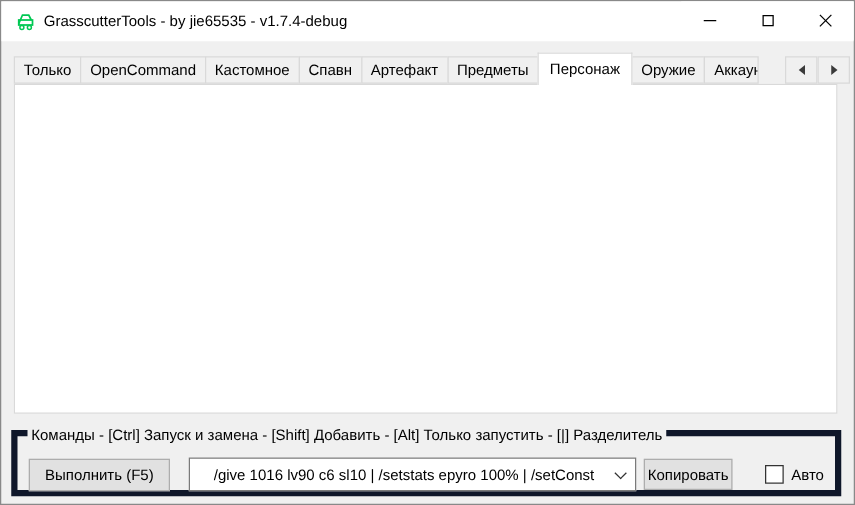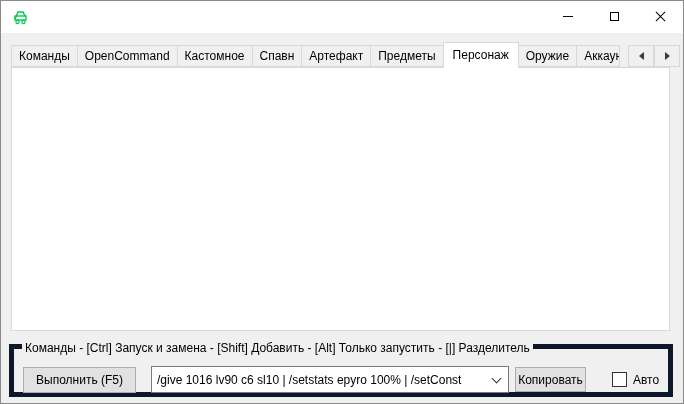--- a/index.html
+++ b/index.html
@@ -50,21 +50,21 @@
   
   .lbl { position:absolute; font-size:12px; line-height:15px; white-space:nowrap; }
   .note { color:#888; }
   .btn {
     position:absolute; background:#e1e1e1; border:1px solid #adadad;
     display:flex; align-items:center; justify-content:center; font-size:12px; white-space:nowrap;
   }
   .btn-big { font-size:15px; }
   .combo {
     position:absolute; background:#e7e7e9; border:1px solid #7a7a7a;
-    display:flex; align-items:center; padding-left:5px; font-size:12px;
+    display:flex; align-items:center; padding-left:19px; font-size:12px;
   }
   .combo.editable { background:#fff; }
   .combo-text { flex:1; overflow:hidden; white-space:nowrap; }
   .chev { width:7px; height:7px; border-right:1px solid #333; border-bottom:1px solid #333; transform:rotate(45deg); margin:-3px 8px 0 4px; flex:none; }
   .spin { position:absolute; background:#fff; border:1px solid #7a7a7a; display:flex; align-items:stretch; }
   .spin-text { flex:1; padding:2px 0 0 5px; overflow:hidden; white-space:nowrap; }
   .spin-btns { width:17px; display:flex; flex-direction:column; flex:none; padding:1px; gap:1px; }
   .spin-btn { flex:1; background:#f0f0f0; border:1px solid #aeaeae; display:flex; align-items:center; justify-content:center; }
   .tri-up   { width:0; height:0; border-left:3px solid transparent; border-right:3px solid transparent; border-bottom:4px solid #444; }
   .tri-down { width:0; height:0; border-left:3px solid transparent; border-right:3px solid transparent; border-top:4px solid #444; }
@@ -76,35 +76,36 @@
 
 <div class="window">
 
   <div class="titlebar">
     <svg class="app-icon" viewBox="0 0 18 16">
       <path d="M3 10 L6 3 L11 3 L13 7" fill="none" stroke="#00C853" stroke-width="1.4"></path>
       <rect x="3" y="7" width="11" height="4" fill="none" stroke="#00C853" stroke-width="1.4"></rect>
       <circle cx="5.5" cy="13" r="1.6" fill="none" stroke="#00C853" stroke-width="1.2"></circle>
       <circle cx="11.5" cy="13" r="1.6" fill="none" stroke="#00C853" stroke-width="1.2"></circle>
     </svg>
+    <span class="title-text">GrasscutterTools  - by jie65535  - v1.7.4-debug</span>
     <div class="winbtns">
       <div class="winbtn">
           <span class="glyph-min"></span>
         </div>
       <div class="winbtn">
           <span class="glyph-max"></span>
         </div>
       <div class="winbtn">
           <span class="glyph-close"></span>
         </div>
     </div>
   </div>
 
   <div class="tabs">
-    <div class="tab">Команды</div>
+    <div class="tab">Только</div>
     <div class="tab">OpenCommand</div>
     <div class="tab">Кастомное</div>
     <div class="tab">Спавн</div>
     <div class="tab">Артефакт</div>
     <div class="tab">Предметы</div>
     <div class="tab active">Персонаж</div>
     <div class="tab">Оружие</div>
     <div class="tab clipped">Аккаунт</div>
   </div>
   <div class="tab-scrollers">

